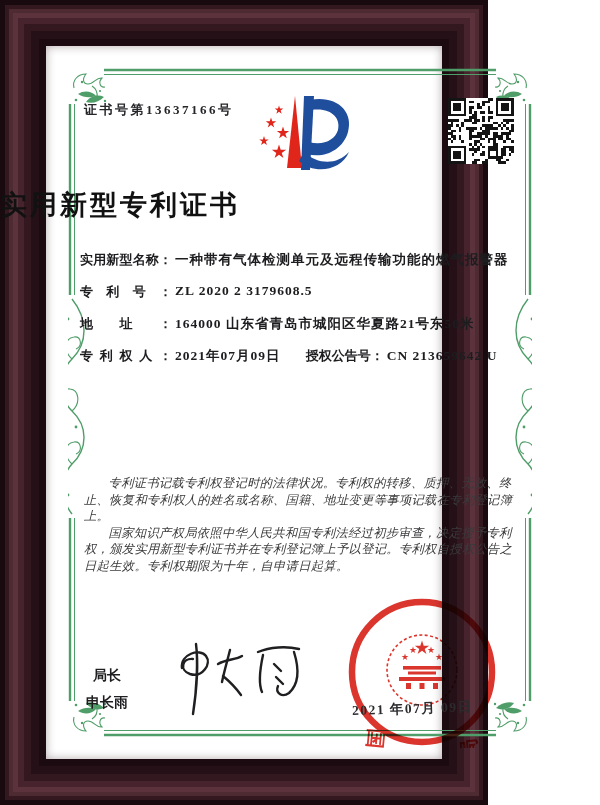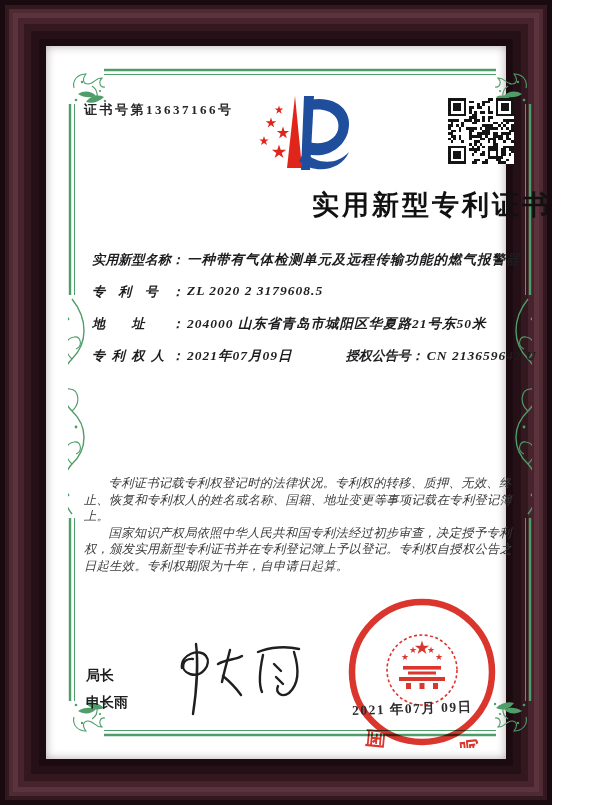--- a/index.html
+++ b/index.html
@@ -1,17 +1,17 @@
 <!DOCTYPE html>
 <html><head>
 <meta charset="utf-8">
 <style>
   html,body{margin:0;padding:0;width:600px;height:805px;overflow:hidden;
     font-family:"Liberation Serif","DejaVu Serif",serif;background:#fff;}
-  .stage{position:relative;width:552px;height:805px;}
+  .stage{position:relative;width:488px;height:805px;}
 
   
   .frame{position:absolute;inset:0;background:#fdfdfc;
     box-shadow:
       inset 0 0 0 5px #180a0e,
       inset 0 0 0 9px #33191f,
       inset 0 0 0 13px #4e2a33,
       inset 0 0 0 18px #5c333d,
       inset 0 0 0 24px #47242d,
       inset 0 0 0 31px #331820,
@@ -19,37 +19,37 @@
       inset 0 0 0 46px #1b0b10;}
   .mat{position:absolute;inset:46px;background:#ffffff;
     box-shadow:inset 0 0 10px rgba(55,28,34,0.38);}
 
   .border-svg{position:absolute;left:68px;top:68px;width:464px;height:669px;}
 
   .cert-number{position:absolute;left:84px;top:101px;font-size:13px;
     font-weight:600;letter-spacing:2.5px;color:#26262a;}
   .logo{position:absolute;left:238px;top:90px;width:124px;height:84px;}
   .qr{position:absolute;left:448px;top:98px;width:66px;height:66px;background:#fff;}
-  .title{position:absolute;left:0;right:0;top:187px;text-align:right;
+  .title{position:absolute;left:0;right:0;top:187px;text-align:left;
     font-size:27px;font-weight:bold;letter-spacing:3px;color:#111;}
 
-  .fields{position:absolute;left:92px;top:251px;width:440px;font-style:italic;}
+  .fields{position:absolute;left:80px;top:251px;width:440px;}
   .field-row{height:20px;margin-bottom:12px;font-size:13px;font-weight:bold;
     color:#1d1d20;white-space:nowrap;}
   .flabel{display:inline-block;width:92px;text-align:justify;
     text-align-last:justify;vertical-align:top;}
   .fvalue{margin-left:3px;font-size:13.5px;letter-spacing:1px;}
-  .flabel-2{width:auto;text-align-last:auto;margin-left:50px;}
+  .flabel-2{width:auto;text-align-last:auto;margin-left:22px;}
 
   .paras{position:absolute;left:84px;top:475px;width:440px;color:#3a3a3c;
     font-size:12.3px;line-height:16.5px;letter-spacing:0.3px;font-style:italic;}
   .paras p{margin:0;text-indent:2em;}
 
   .officer{position:absolute;left:86px;top:662px;font-size:14px;font-weight:bold;
-    color:#1e1e20;line-height:27px;}
+    color:#1e1e20;line-height:27px;text-align:center;}
   .sig-svg{position:absolute;left:166px;top:638px;width:156px;height:84px;}
 
   .seal{position:absolute;left:346px;top:596px;width:152px;height:152px;
     mix-blend-mode:multiply;opacity:0.92;}
   .seal-date{position:absolute;left:352px;top:700px;font-size:13.5px;
     font-weight:bold;letter-spacing:1.5px;color:#2b2b2e;transform:rotate(-2deg);
     white-space:nowrap;}
 </style>
 </head>
 <body>
@@ -331,21 +331,21 @@
   <div class="title">实用新型专利证书</div>
 
   <div class="fields">
     <div class="field-row">
       <span class="flabel">实用新型名称：</span><span class="fvalue">一种带有气体检测单元及远程传输功能的燃气报警器</span>
     </div>
     <div class="field-row">
       <span class="flabel">专利号：</span><span class="fvalue">ZL 2020 2 3179608.5</span>
     </div>
     <div class="field-row">
-      <span class="flabel">地址：</span><span class="fvalue">204000 山东省青岛市城阳区华夏路21号东50米</span>
+      <span class="flabel">地址：</span><span class="fvalue">164000 山东省青岛市城阳区华夏路21号东50米</span>
     </div>
     <div class="field-row">
       <span class="flabel">专利权人：</span><span class="fvalue">2021年07月09日</span>
       <span class="flabel flabel-2">授权公告号：</span><span class="fvalue">CN 213659642 U</span>
     </div>
   </div>
 
   <div class="paras">
     <p>专利证书记载专利权登记时的法律状况。专利权的转移、质押、无效、终止、恢复和专利权人的姓名或名称、国籍、地址变更等事项记载在专利登记簿上。</p>
     <p>国家知识产权局依照中华人民共和国专利法经过初步审查，决定授予专利权，颁发实用新型专利证书并在专利登记簿上予以登记。专利权自授权公告之日起生效。专利权期限为十年，自申请日起算。</p>

